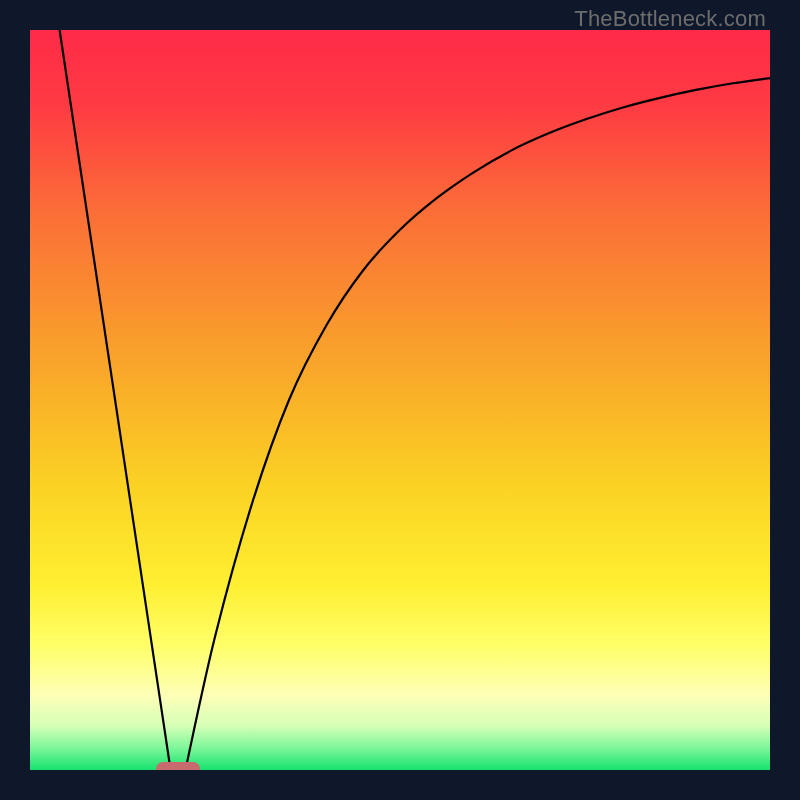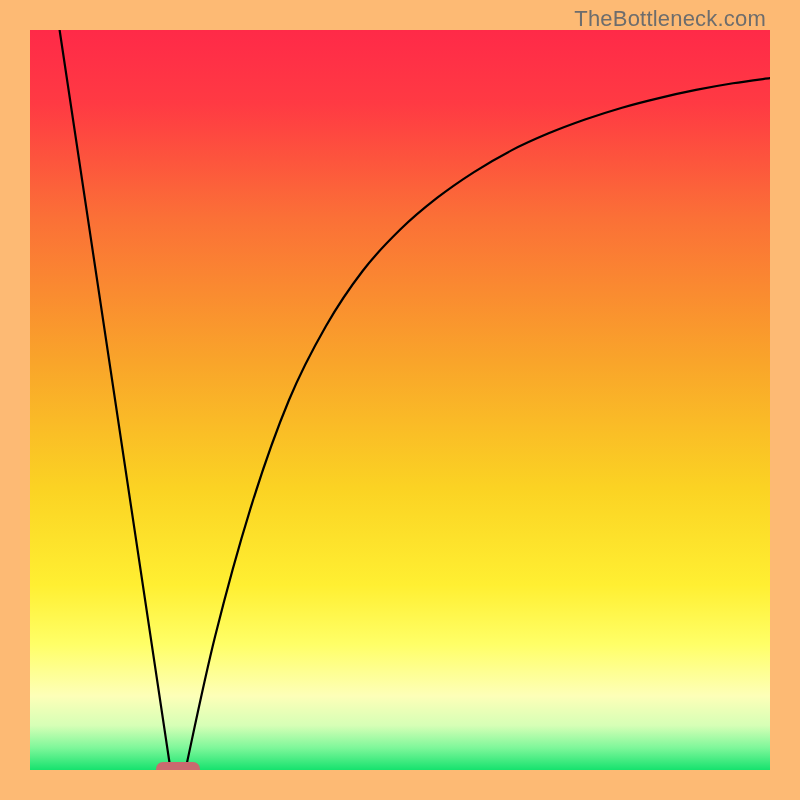--- a/index.html
+++ b/index.html
@@ -6,21 +6,21 @@
     margin: 0;
     padding: 0;
     width: 800px;
     height: 800px;
     background: #000;
     overflow: hidden;
   }
   .frame {
     position: absolute;
     inset: 0;
-    background: #fdba74;
+    background: #0f172a;
     text-align: center;
   }
   .plot-area {
     position: absolute;
     left: 30px;
     top: 30px;
     width: 740px;
     height: 740px;
     overflow: hidden;
   }

